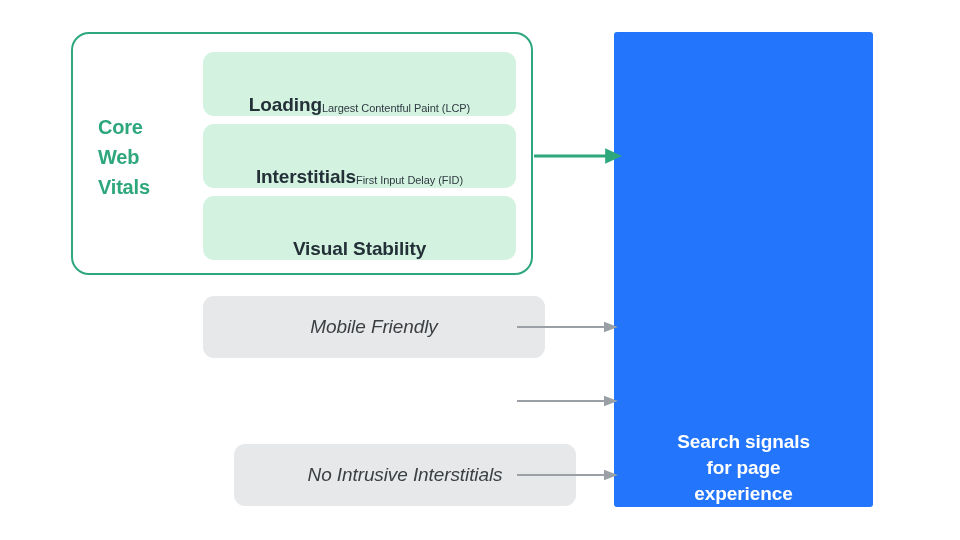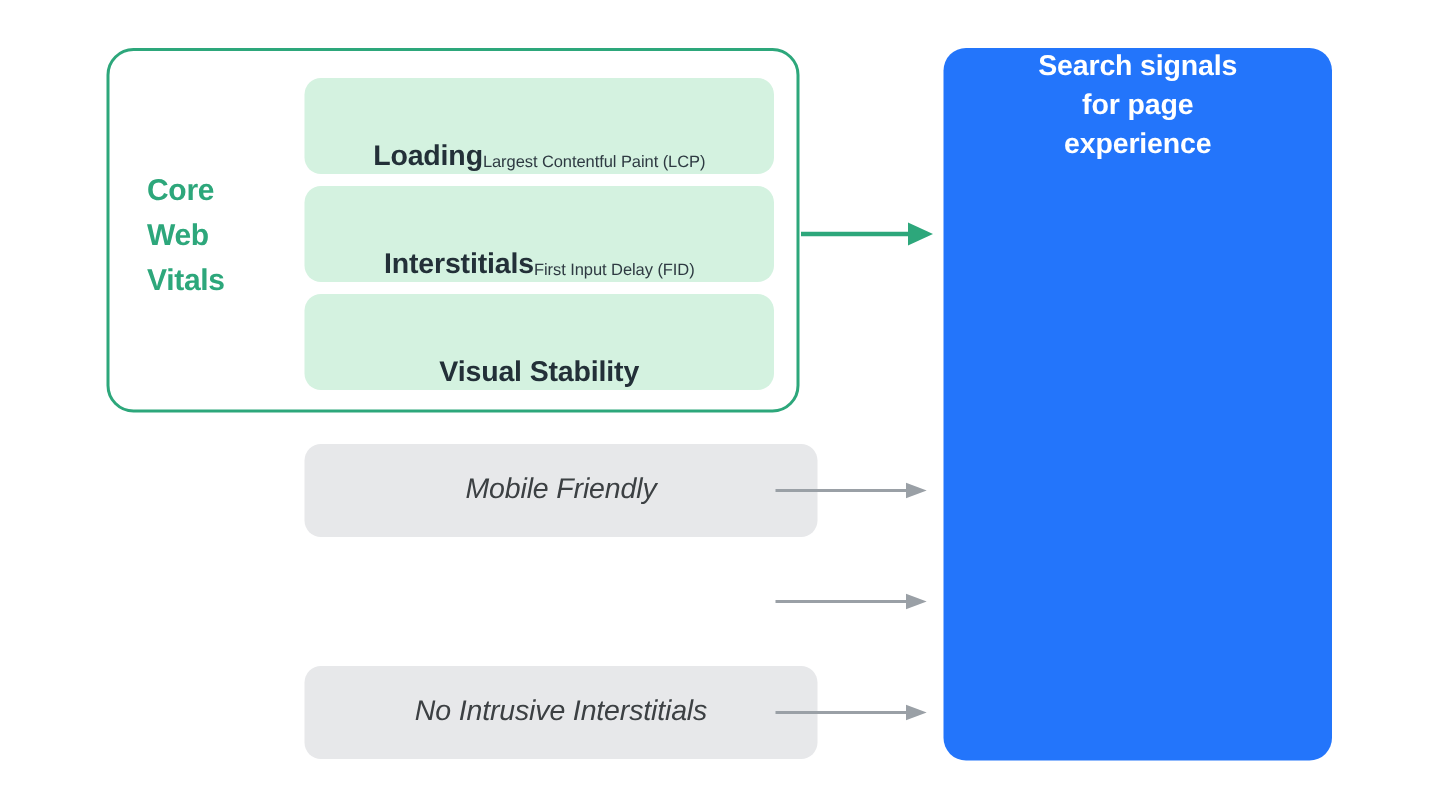--- a/index.html
+++ b/index.html
@@ -87,40 +87,40 @@
     background: #E7E8EA;
     border-radius: 11px;
     box-sizing: border-box;
     display: flex;
     align-items: center;
     justify-content: center;
     font-style: italic;
   }
   .signal-card.s1 { top: 296px; }
   .signal-card.s2 { top: 370px; }
-  .signal-card.s3 { top: 444px; }
+  .signal-card.s3 { top: 444px; margin-left: 31px; }
   .signal-label {
     color: #3C4043;
     font-size: 19px;
     font-weight: normal;
     line-height: 22px;
     letter-spacing: -0.1px;
   }
 
   
   .blue-box {
     position: absolute;
-    left: 629px;
+    left: 614px;
     top: 32px;
     width: 259px;
     height: 475px;
     background: #2375FB;
-    border-radius: 15px;
+    border-radius: 3px;
     display: flex;
-    align-items: flex-start;
+    align-items: flex-end;
     justify-content: center;
     box-sizing: border-box;
   }
   .blue-text {
     color: #ffffff;
     font-size: 19px;
     font-weight: bold;
     line-height: 26px;
     text-align: center;
     letter-spacing: -0.1px;

